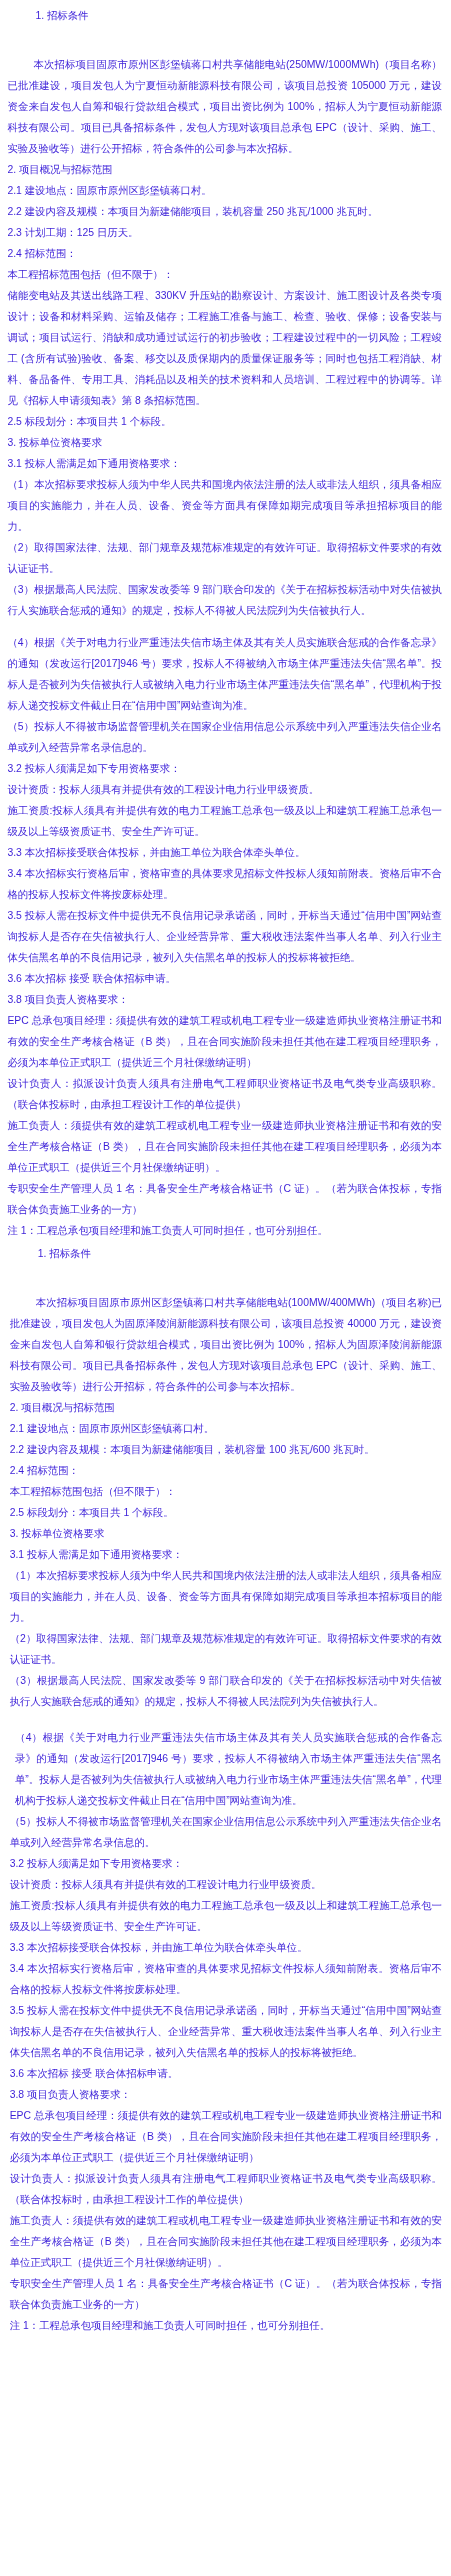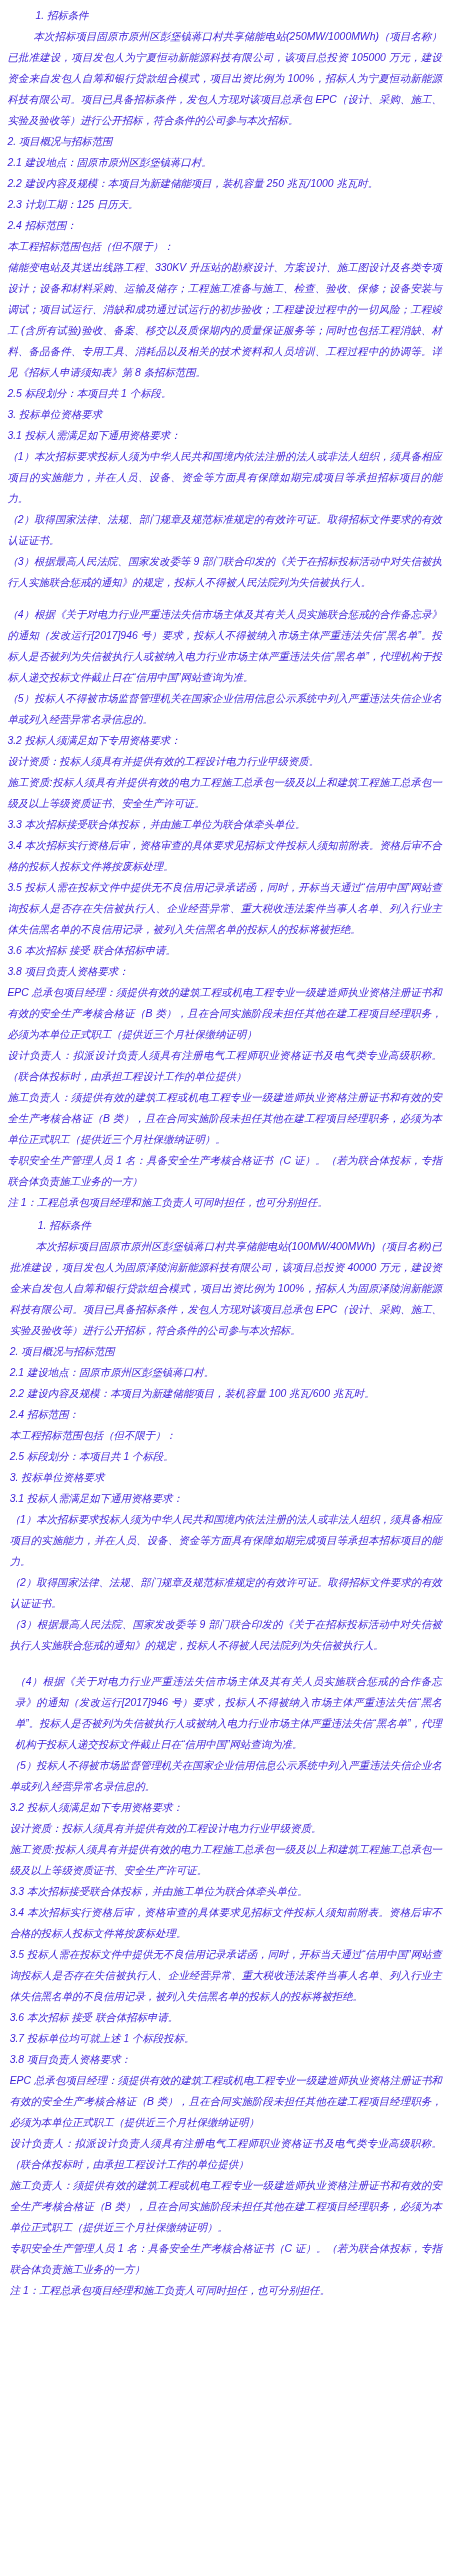--- a/index.html
+++ b/index.html
@@ -13,36 +13,35 @@
     font-family: "Liberation Sans", "DejaVu Sans", sans-serif;
     color: #3b1fd8;
     font-size: 10.4px;
     line-height: 21px;
     box-sizing: border-box;
   }
   .doc {
     box-sizing: border-box;
     padding-right: 9px;
     text-align: justify;
-    font-style: italic;
   }
   .doc-1 {
     padding-top: 4.5px;
     padding-left: 7.4px;
   }
   .doc-2 {
     margin-top: 2.2px;
     padding-left: 9.7px;
   }
   .para {
     margin: 0;
     word-break: break-all;
   }
   .heading-indent { text-indent: 28px; }
-  .body-indent   { text-indent: 26px; }
+  .body-indent   { text-indent: 26px; margin-top: 28px; }
   .gap-top       { margin-top: 11.2px; }
   .gap-top-indent{ margin-top: 15px; padding-left: 5.2px; }
 </style>
 </head>
 <body>
 
 <div>
   <section class="doc doc-1">
       <p class="para heading-indent">1. 招标条件</p>
       <p class="para body-indent">本次招标项目固原市原州区彭堡镇蒋口村共享储能电站(250MW/1000MWh)（项目名称）已批准建设，项目发包人为宁夏恒动新能源科技有限公司，该项目总投资 105000 万元，建设资金来自发包人自筹和银行贷款组合模式，项目出资比例为 100%，招标人为宁夏恒动新能源科技有限公司。项目已具备招标条件，发包人方现对该项目总承包 EPC（设计、采购、施工、实验及验收等）进行公开招标，符合条件的公司参与本次招标。</p>
@@ -91,21 +90,20 @@
       <p class="para plain">（3）根据最高人民法院、国家发改委等 9 部门联合印发的《关于在招标投标活动中对失信被执行人实施联合惩戒的通知》的规定，投标人不得被人民法院列为失信被执行人。</p>
       <p class="para gap-top-indent">（4）根据《关于对电力行业严重违法失信市场主体及其有关人员实施联合惩戒的合作备忘录》的通知（发改运行[2017]946 号）要求，投标人不得被纳入市场主体严重违法失信“黑名单”。投标人是否被列为失信被执行人或被纳入电力行业市场主体严重违法失信“黑名单”，代理机构于投标人递交投标文件截止日在“信用中国”网站查询为准。</p>
       <p class="para plain">（5）投标人不得被市场监督管理机关在国家企业信用信息公示系统中列入严重违法失信企业名单或列入经营异常名录信息的。</p>
       <p class="para plain">3.2 投标人须满足如下专用资格要求：</p>
       <p class="para plain">设计资质：投标人须具有并提供有效的工程设计电力行业甲级资质。</p>
       <p class="para plain">施工资质:投标人须具有并提供有效的电力工程施工总承包一级及以上和建筑工程施工总承包一级及以上等级资质证书、安全生产许可证。</p>
       <p class="para plain">3.3 本次招标接受联合体投标，并由施工单位为联合体牵头单位。</p>
       <p class="para plain">3.4 本次招标实行资格后审，资格审查的具体要求见招标文件投标人须知前附表。资格后审不合格的投标人投标文件将按废标处理。</p>
       <p class="para plain">3.5 投标人需在投标文件中提供无不良信用记录承诺函，同时，开标当天通过“信用中国”网站查询投标人是否存在失信被执行人、企业经营异常、重大税收违法案件当事人名单、列入行业主体失信黑名单的不良信用记录，被列入失信黑名单的投标人的投标将被拒绝。</p>
       <p class="para plain">3.6 本次招标 接受 联合体招标申请。</p>
-      <p class="para plain">3.7 投标单位均可就上述 1 个标段投标。</p>
       <p class="para plain">3.8 项目负责人资格要求：</p>
       <p class="para plain">EPC 总承包项目经理：须提供有效的建筑工程或机电工程专业一级建造师执业资格注册证书和有效的安全生产考核合格证（B 类），且在合同实施阶段未担任其他在建工程项目经理职务，必须为本单位正式职工（提供近三个月社保缴纳证明）</p>
       <p class="para plain">设计负责人：拟派设计负责人须具有注册电气工程师职业资格证书及电气类专业高级职称。（联合体投标时，由承担工程设计工作的单位提供）</p>
       <p class="para plain">施工负责人：须提供有效的建筑工程或机电工程专业一级建造师执业资格注册证书和有效的安全生产考核合格证（B 类），且在合同实施阶段未担任其他在建工程项目经理职务，必须为本单位正式职工（提供近三个月社保缴纳证明）。</p>
       <p class="para plain">专职安全生产管理人员 1 名：具备安全生产考核合格证书（C 证）。（若为联合体投标，专指联合体负责施工业务的一方）</p>
       <p class="para plain">注 1：工程总承包项目经理和施工负责人可同时担任，也可分别担任。</p>
     </section>
 </div>
 
 

